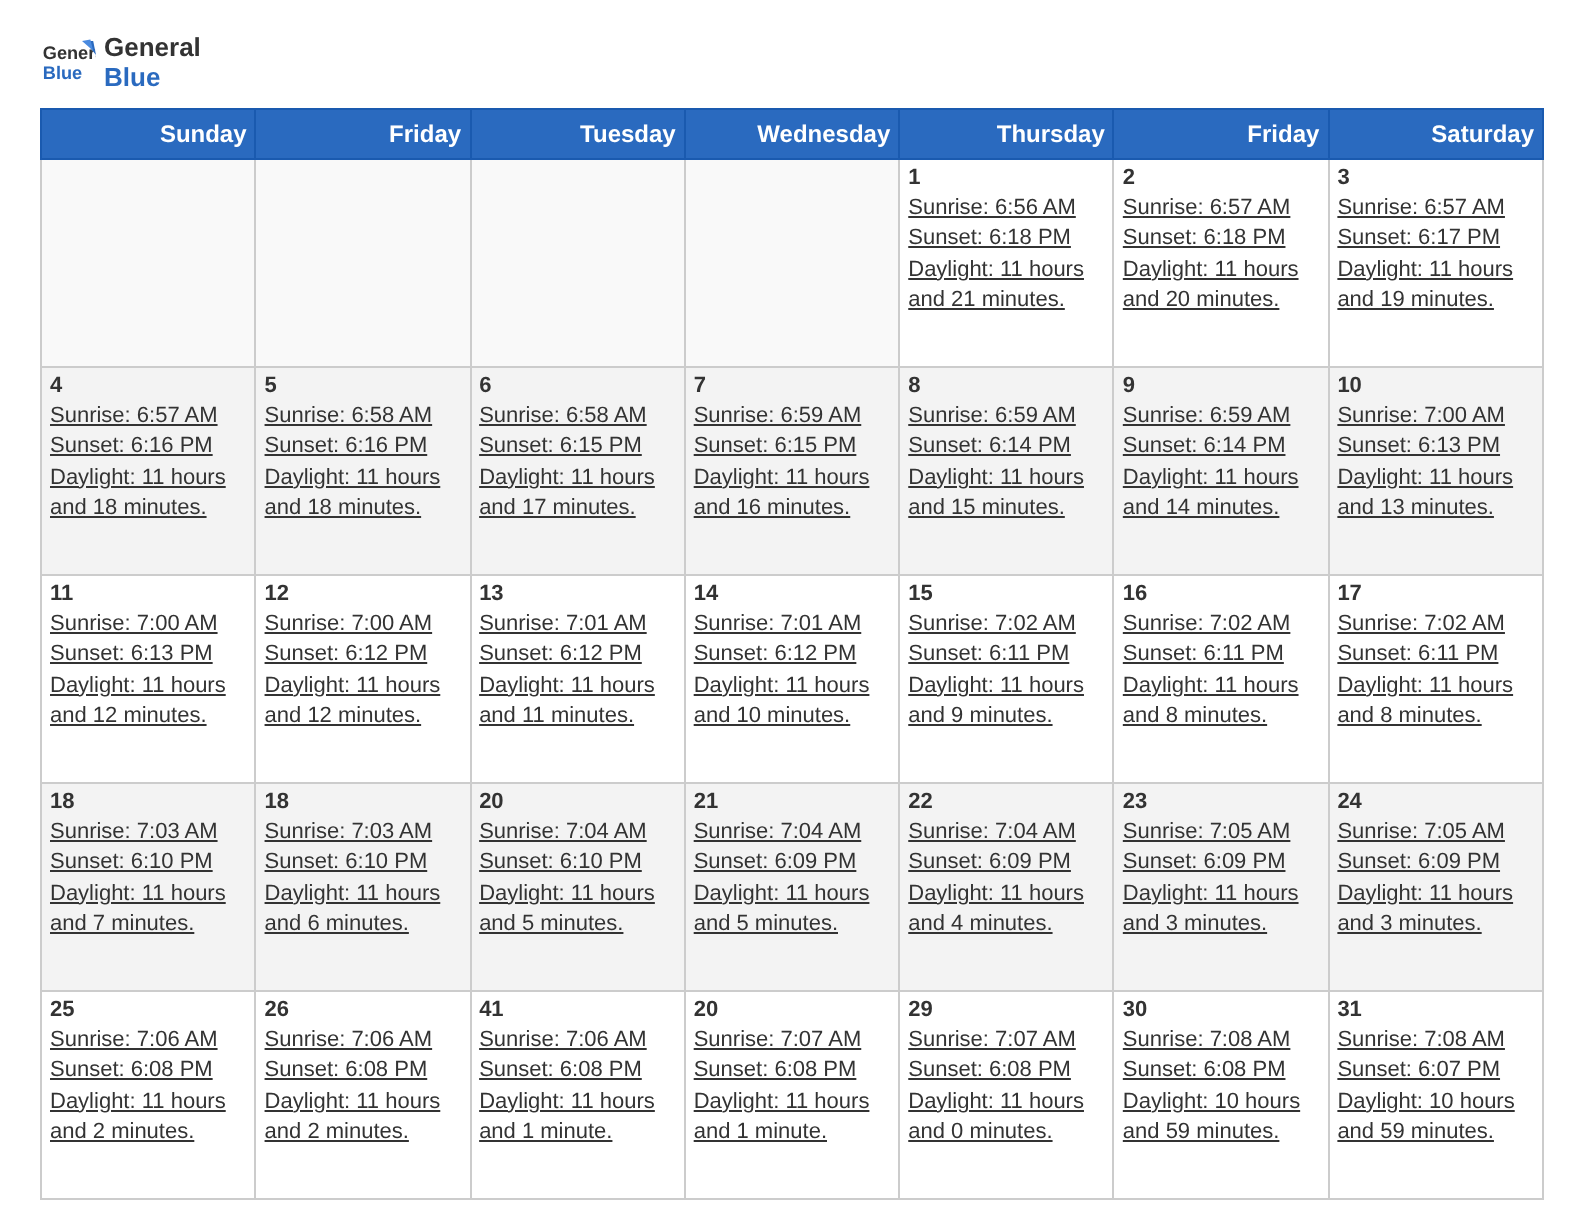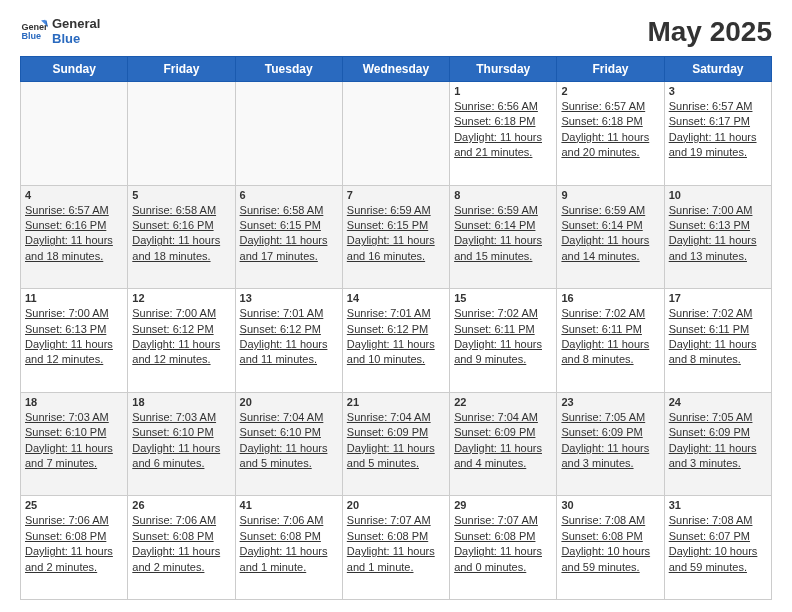--- a/index.html
+++ b/index.html
@@ -50,21 +50,21 @@
       border-collapse: collapse;
       width: 100%;
       table-layout: fixed;
     }
     .calendar th {
       background-color: #2a6abf;
       color: #fff;
       font-size: 12px;
       font-weight: bold;
       padding: 5px 4px;
-      text-align: center;
+      text-align: right;
       border: 1px solid #1a5aaf;
     }
     .calendar td {
       border: 1px solid #ccc;
       vertical-align: top;
       padding: 3px 4px;
       font-size: 9.5px;
       color: #333;
       background: #fff;
       height: 88px;
@@ -99,21 +99,20 @@
         <text x="2" y="32" font-size="13" font-family="Arial" font-weight="bold" fill="#2a6abf">Blue</text>
         <polygon points="32,5 40,15 38,5" fill="#2a6abf"></polygon>
         <polygon points="36,5 44,12 42,4" fill="#4a8adf" transform="translate(-6,0)"></polygon>
       </svg>
       <div>
         <div style="font-size:13px;font-weight:bold;color:#333;">General</div>
         <div style="font-size:13px;font-weight:bold;color:#2a6abf;">Blue</div>
       </div>
     </div>
     <div class="title-block">
-      <div class="calendar-title">May 2025</div>
     </div>
   </div>
 
   <table class="calendar">
     <thead>
       <tr>
       <th>Sunday</th>
           <th>Friday</th>
           <th>Tuesday</th>
           <th>Wednesday</th>

